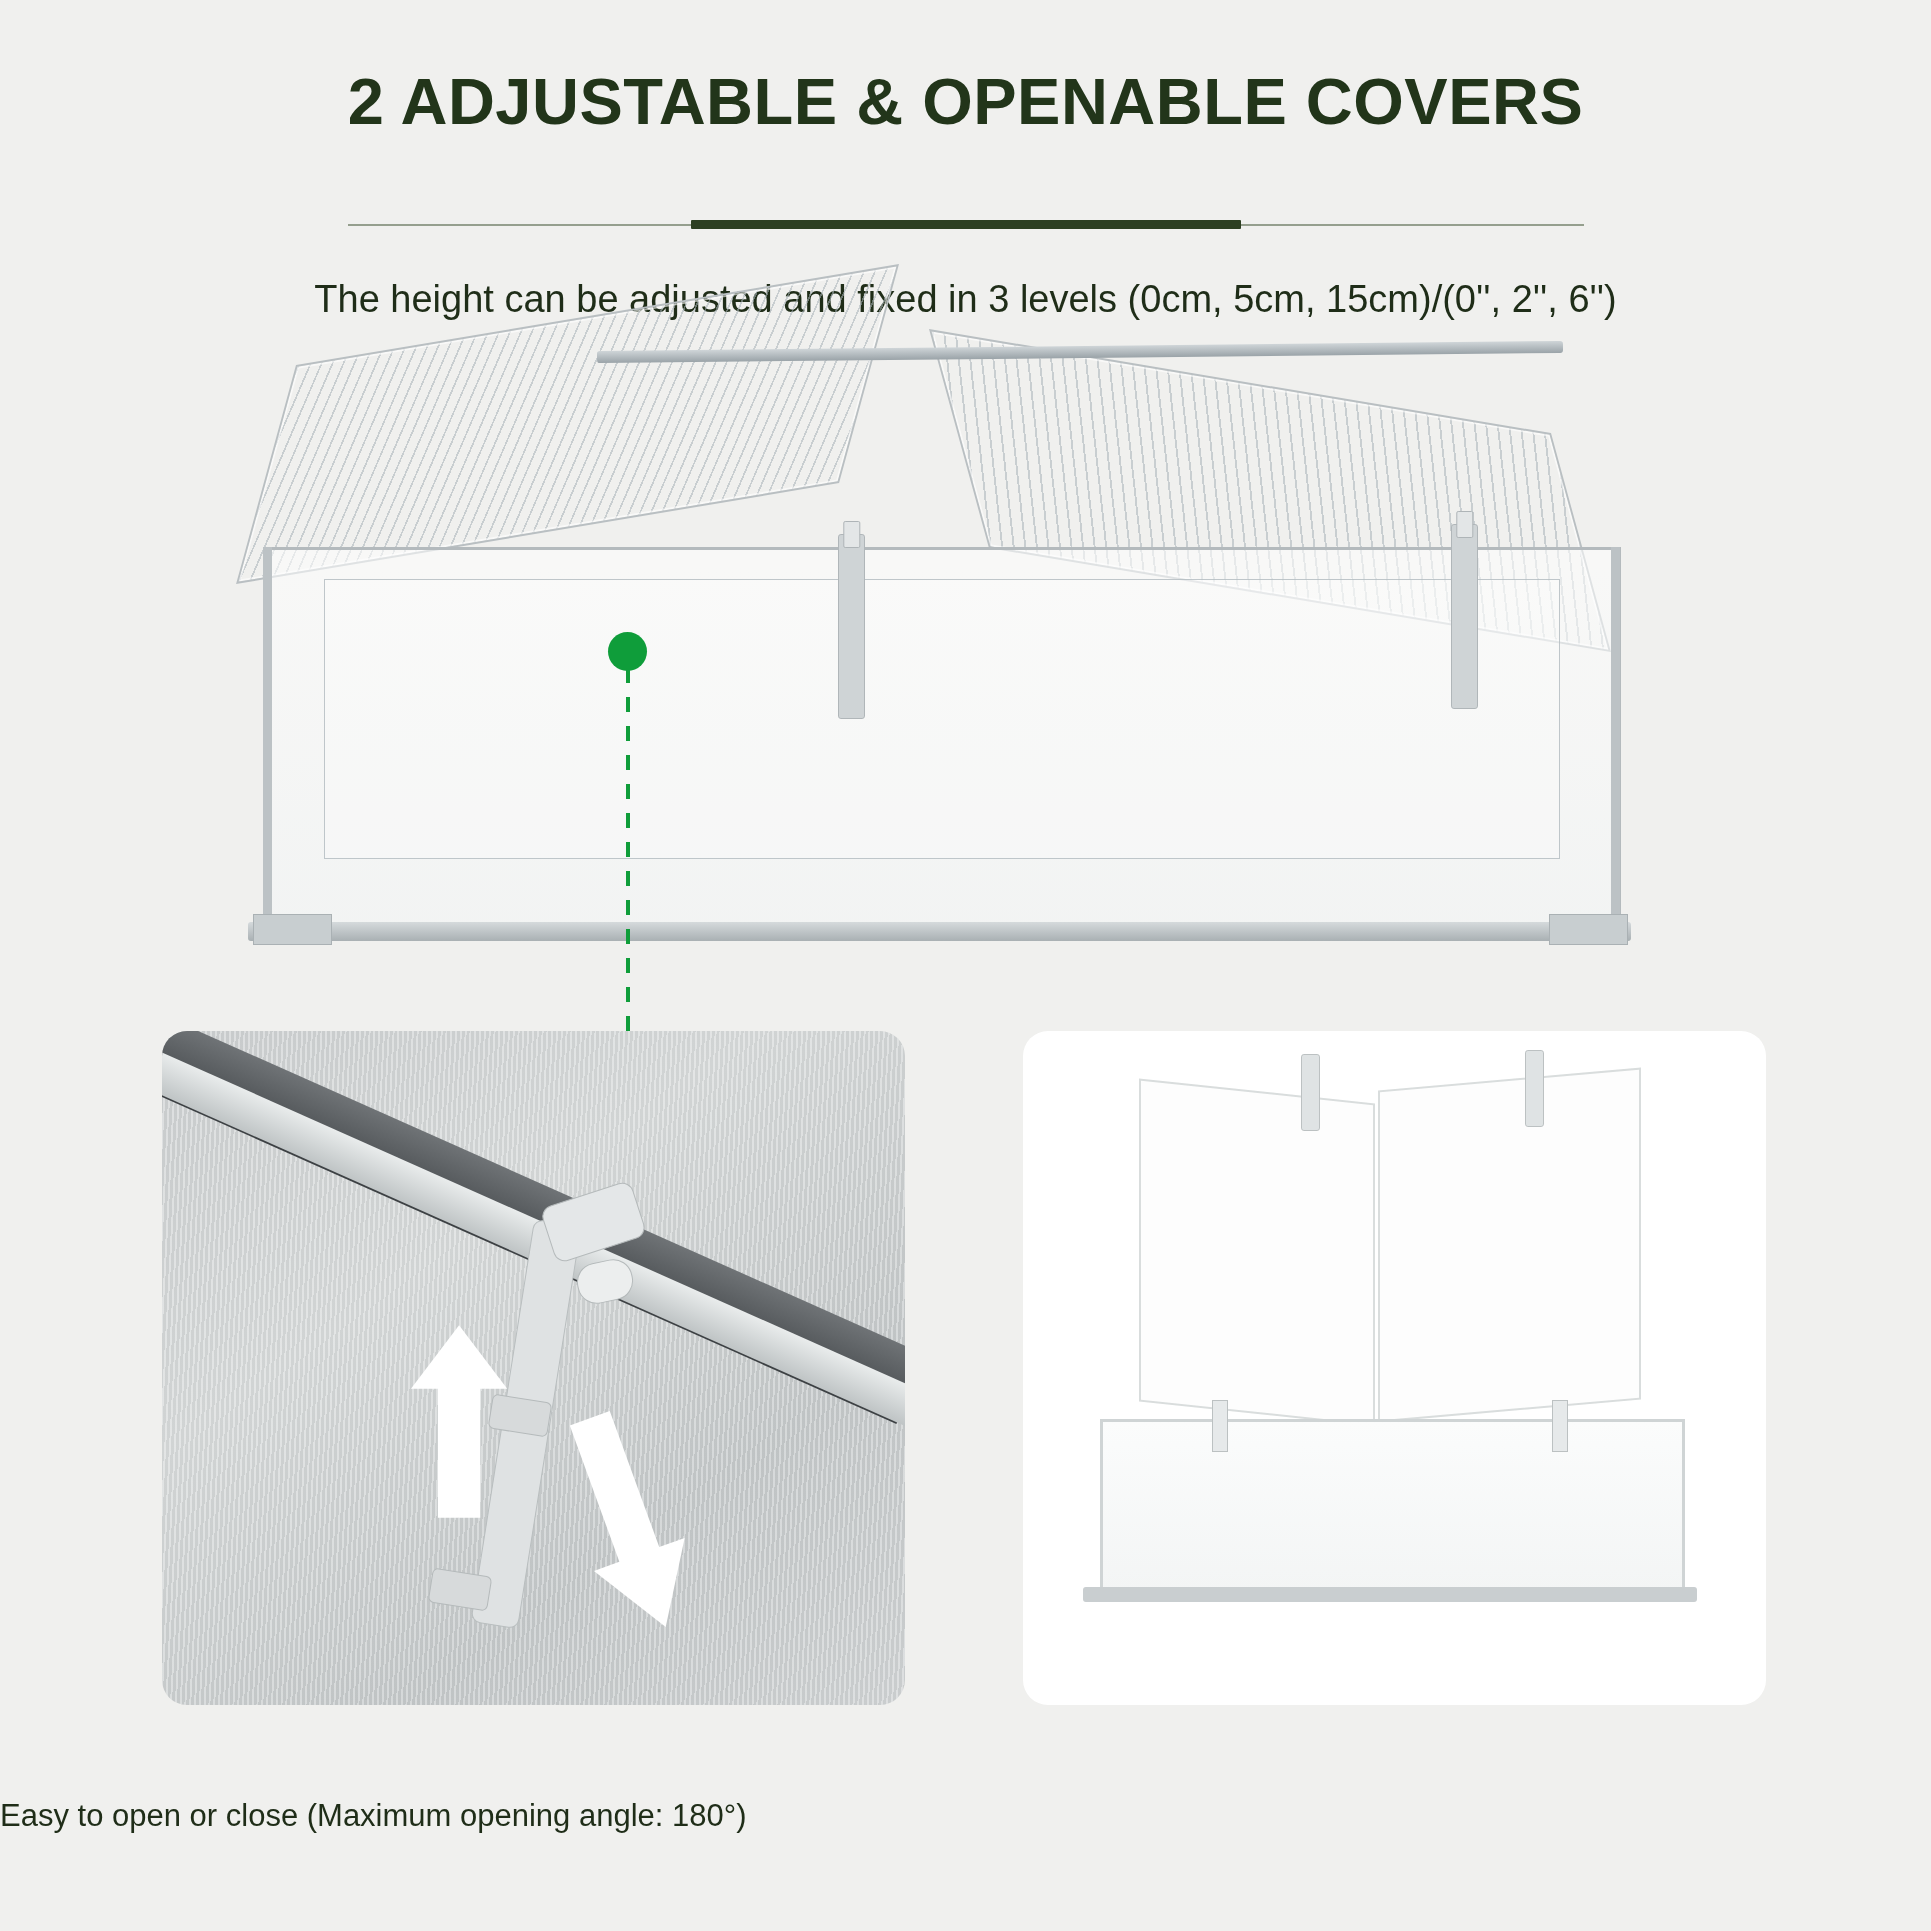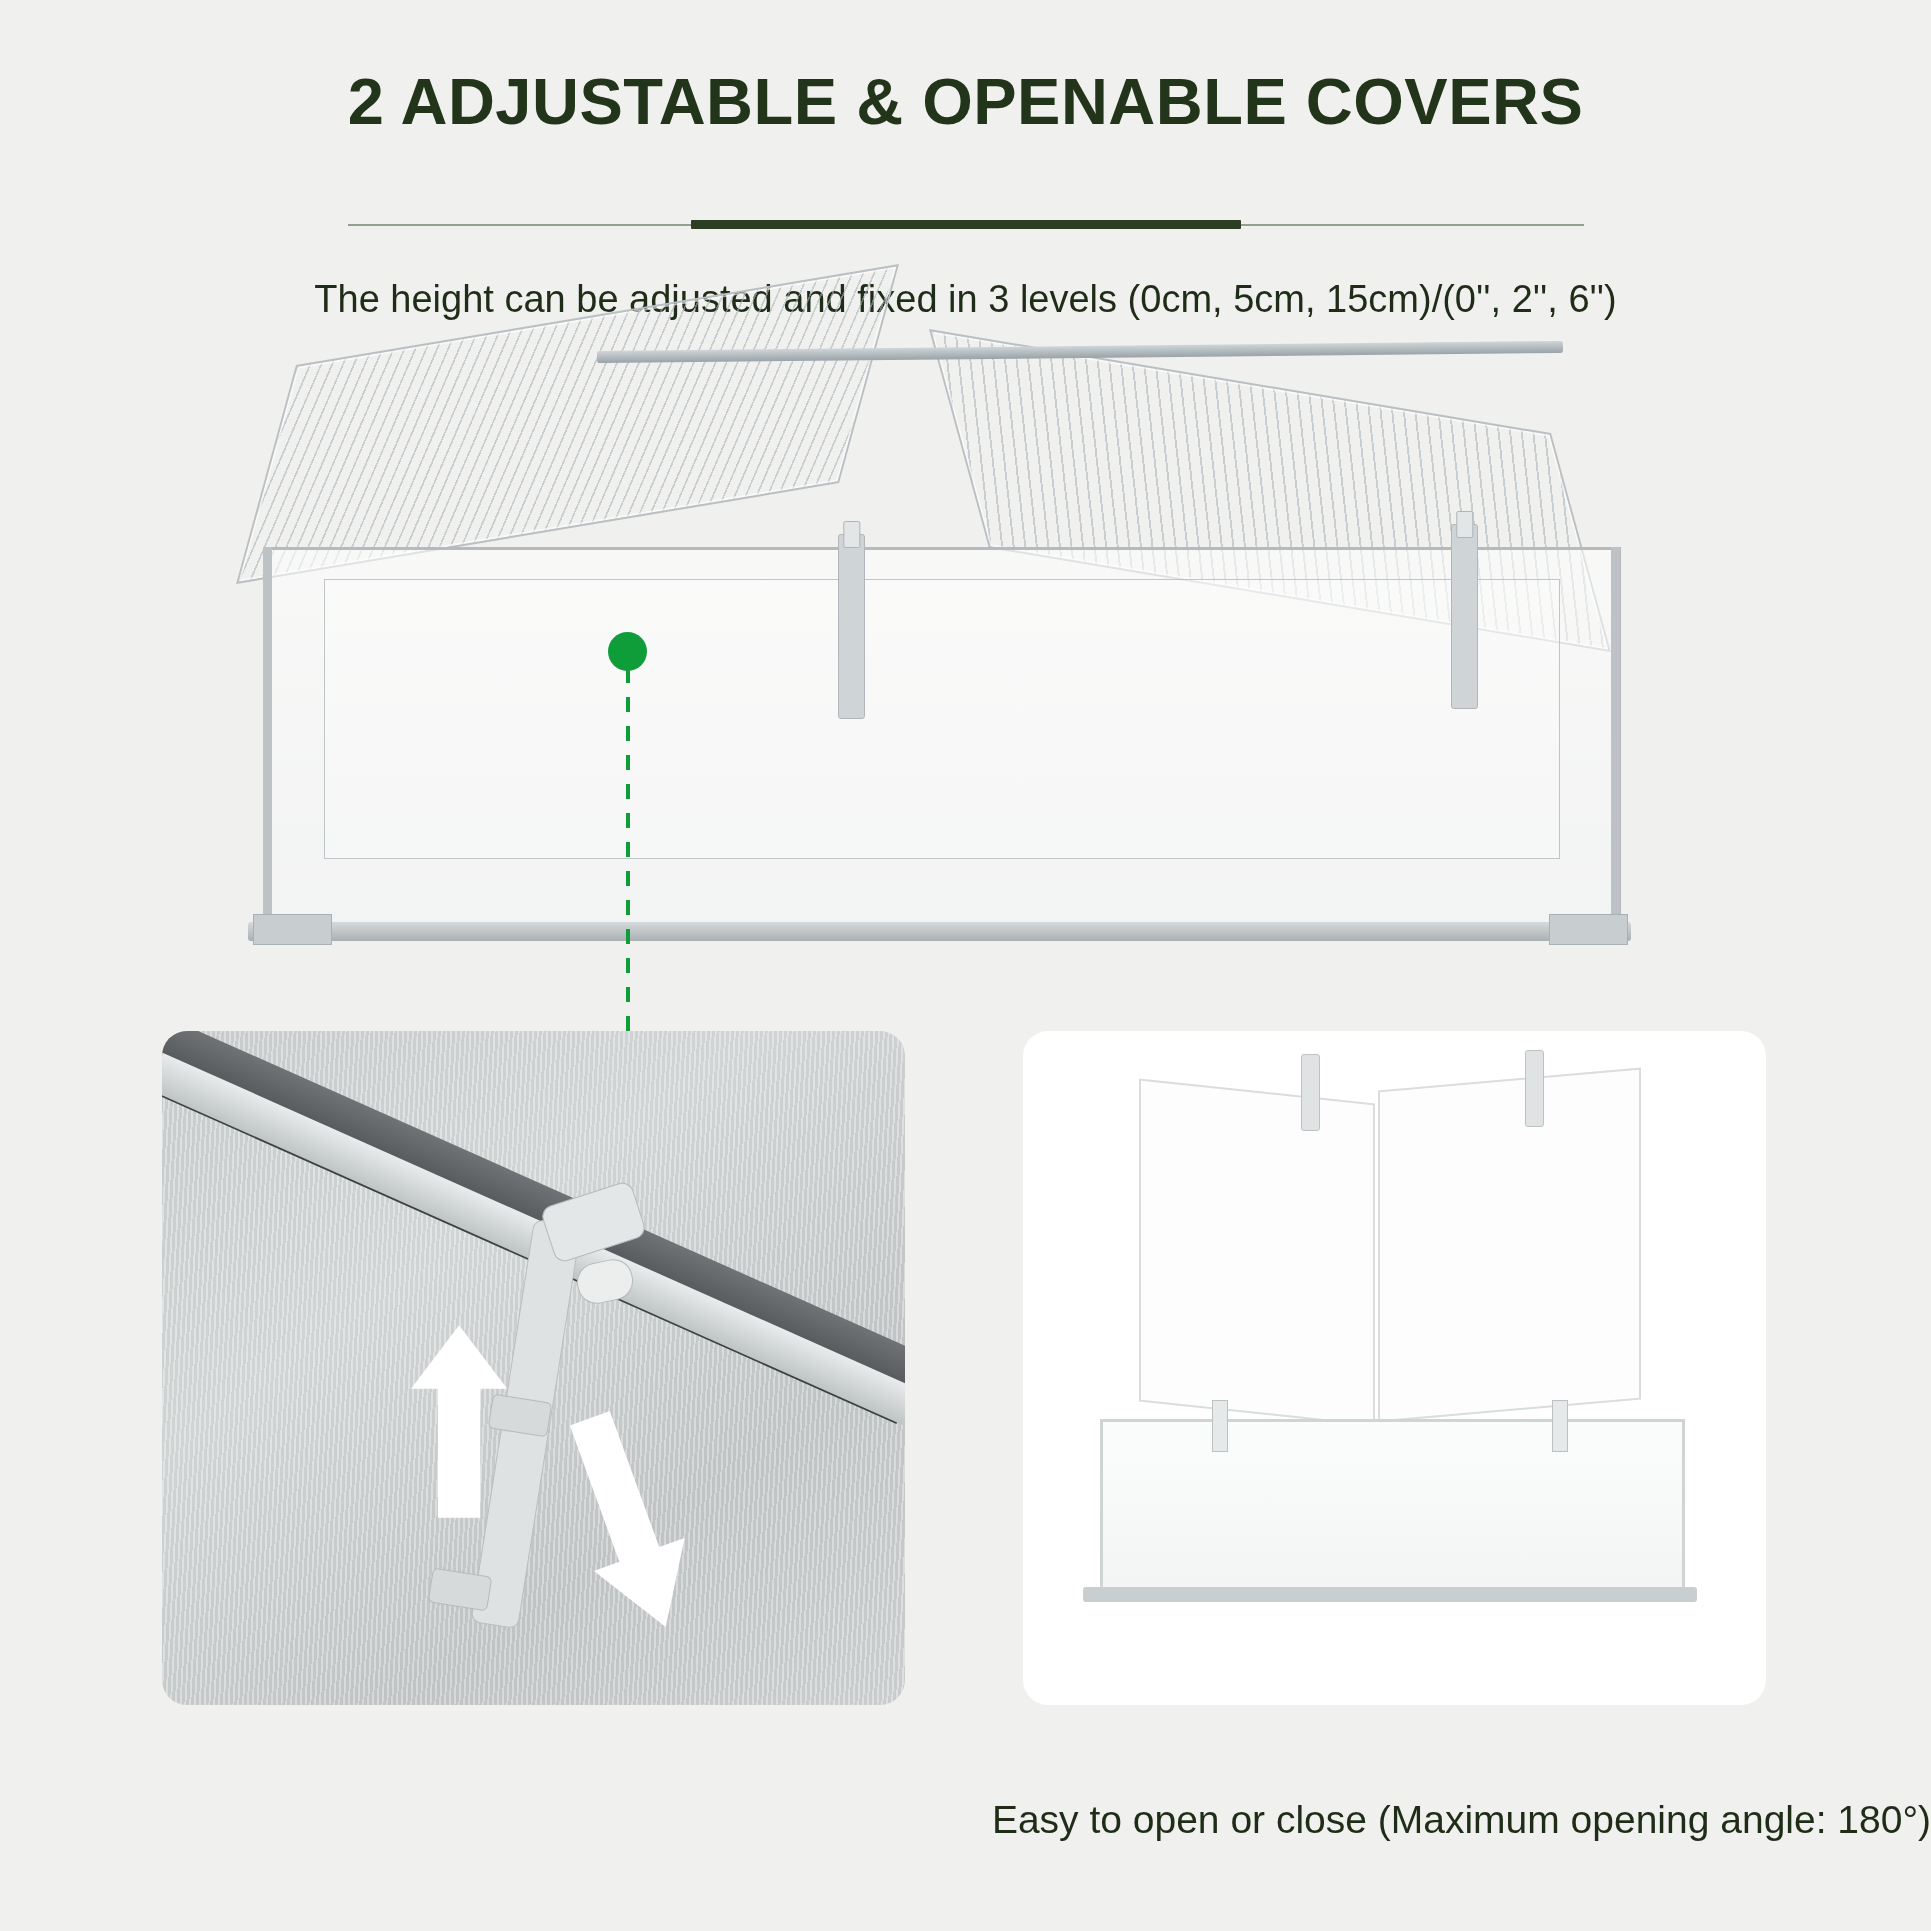--- a/index.html
+++ b/index.html
@@ -348,22 +348,22 @@
     background: #e6e9ea;
     border: 1.9px solid #bcc1c2;
   }
 
   
   .caption {
     position: absolute;
     top: 1798px;
     left: 0;
     width: 1931px;
-    text-align: right;
-    font-size: 39px;
+    text-align: left;
+    font-size: 31px;
     color: #1f2d18;
     white-space: nowrap;
   }
 </style>
 </head>
 <body>
 
 <div class="page">
 
   <div class="headline">2 ADJUSTABLE &amp; OPENABLE COVERS</div>

